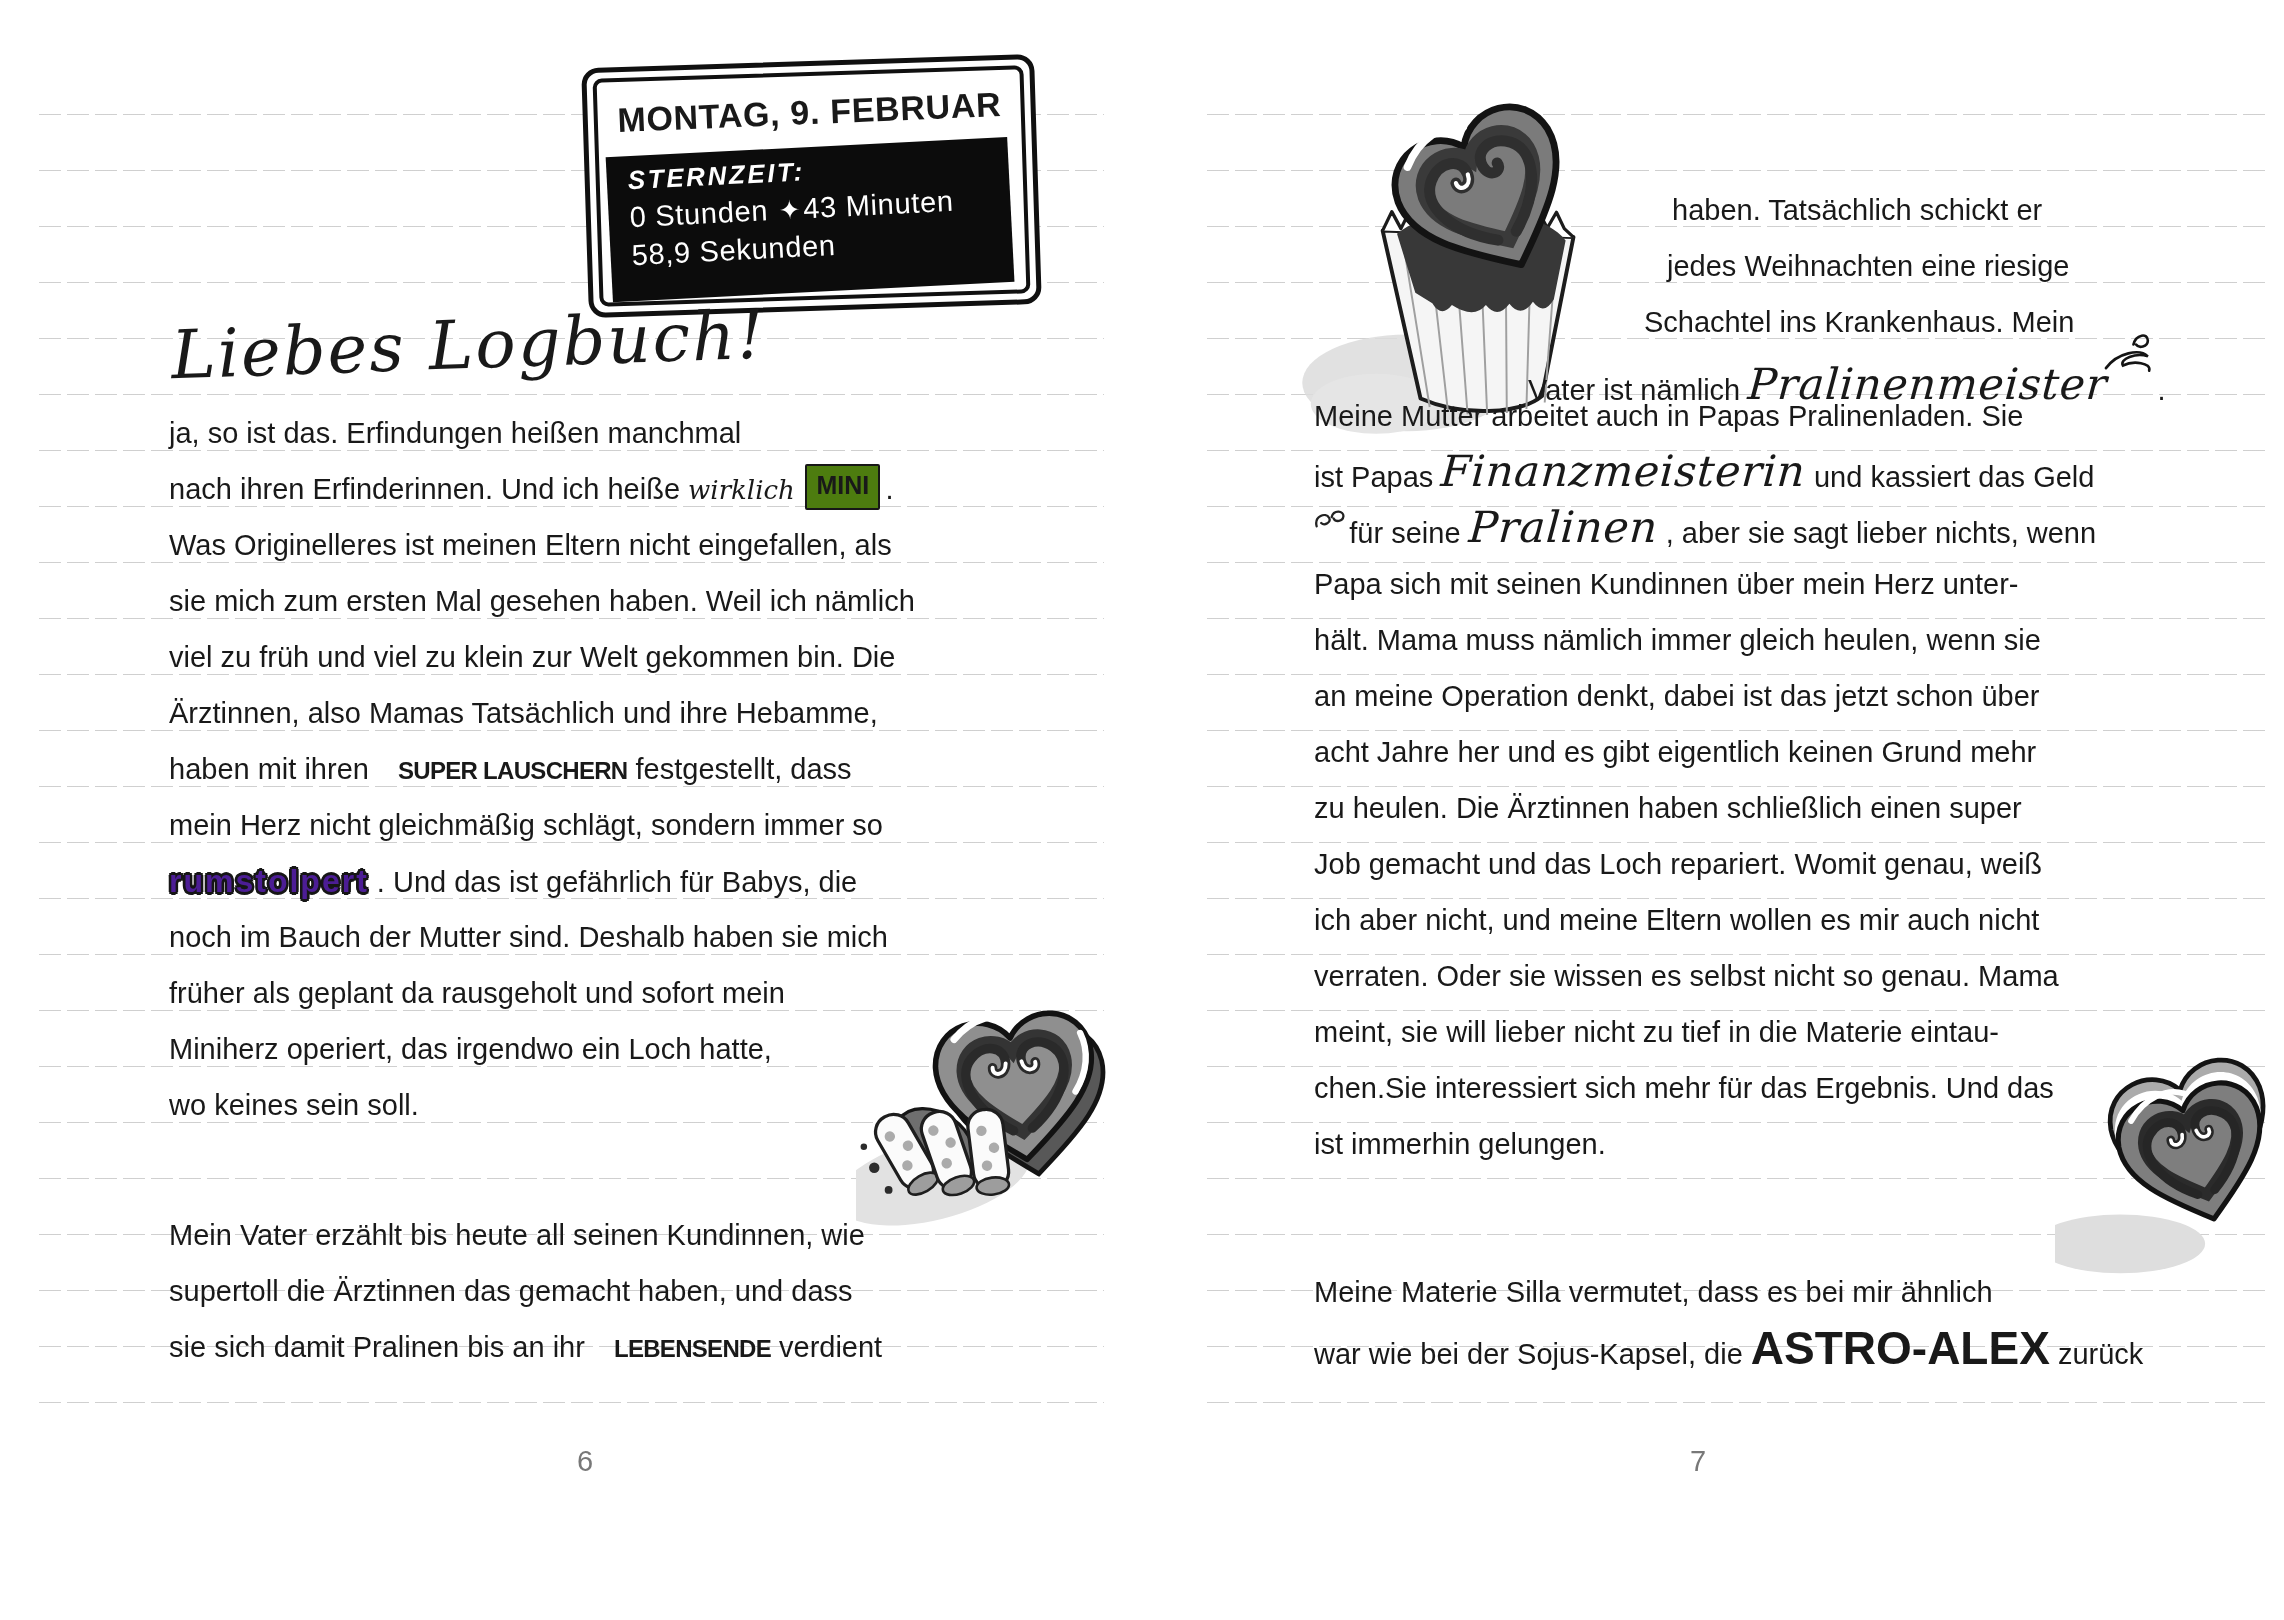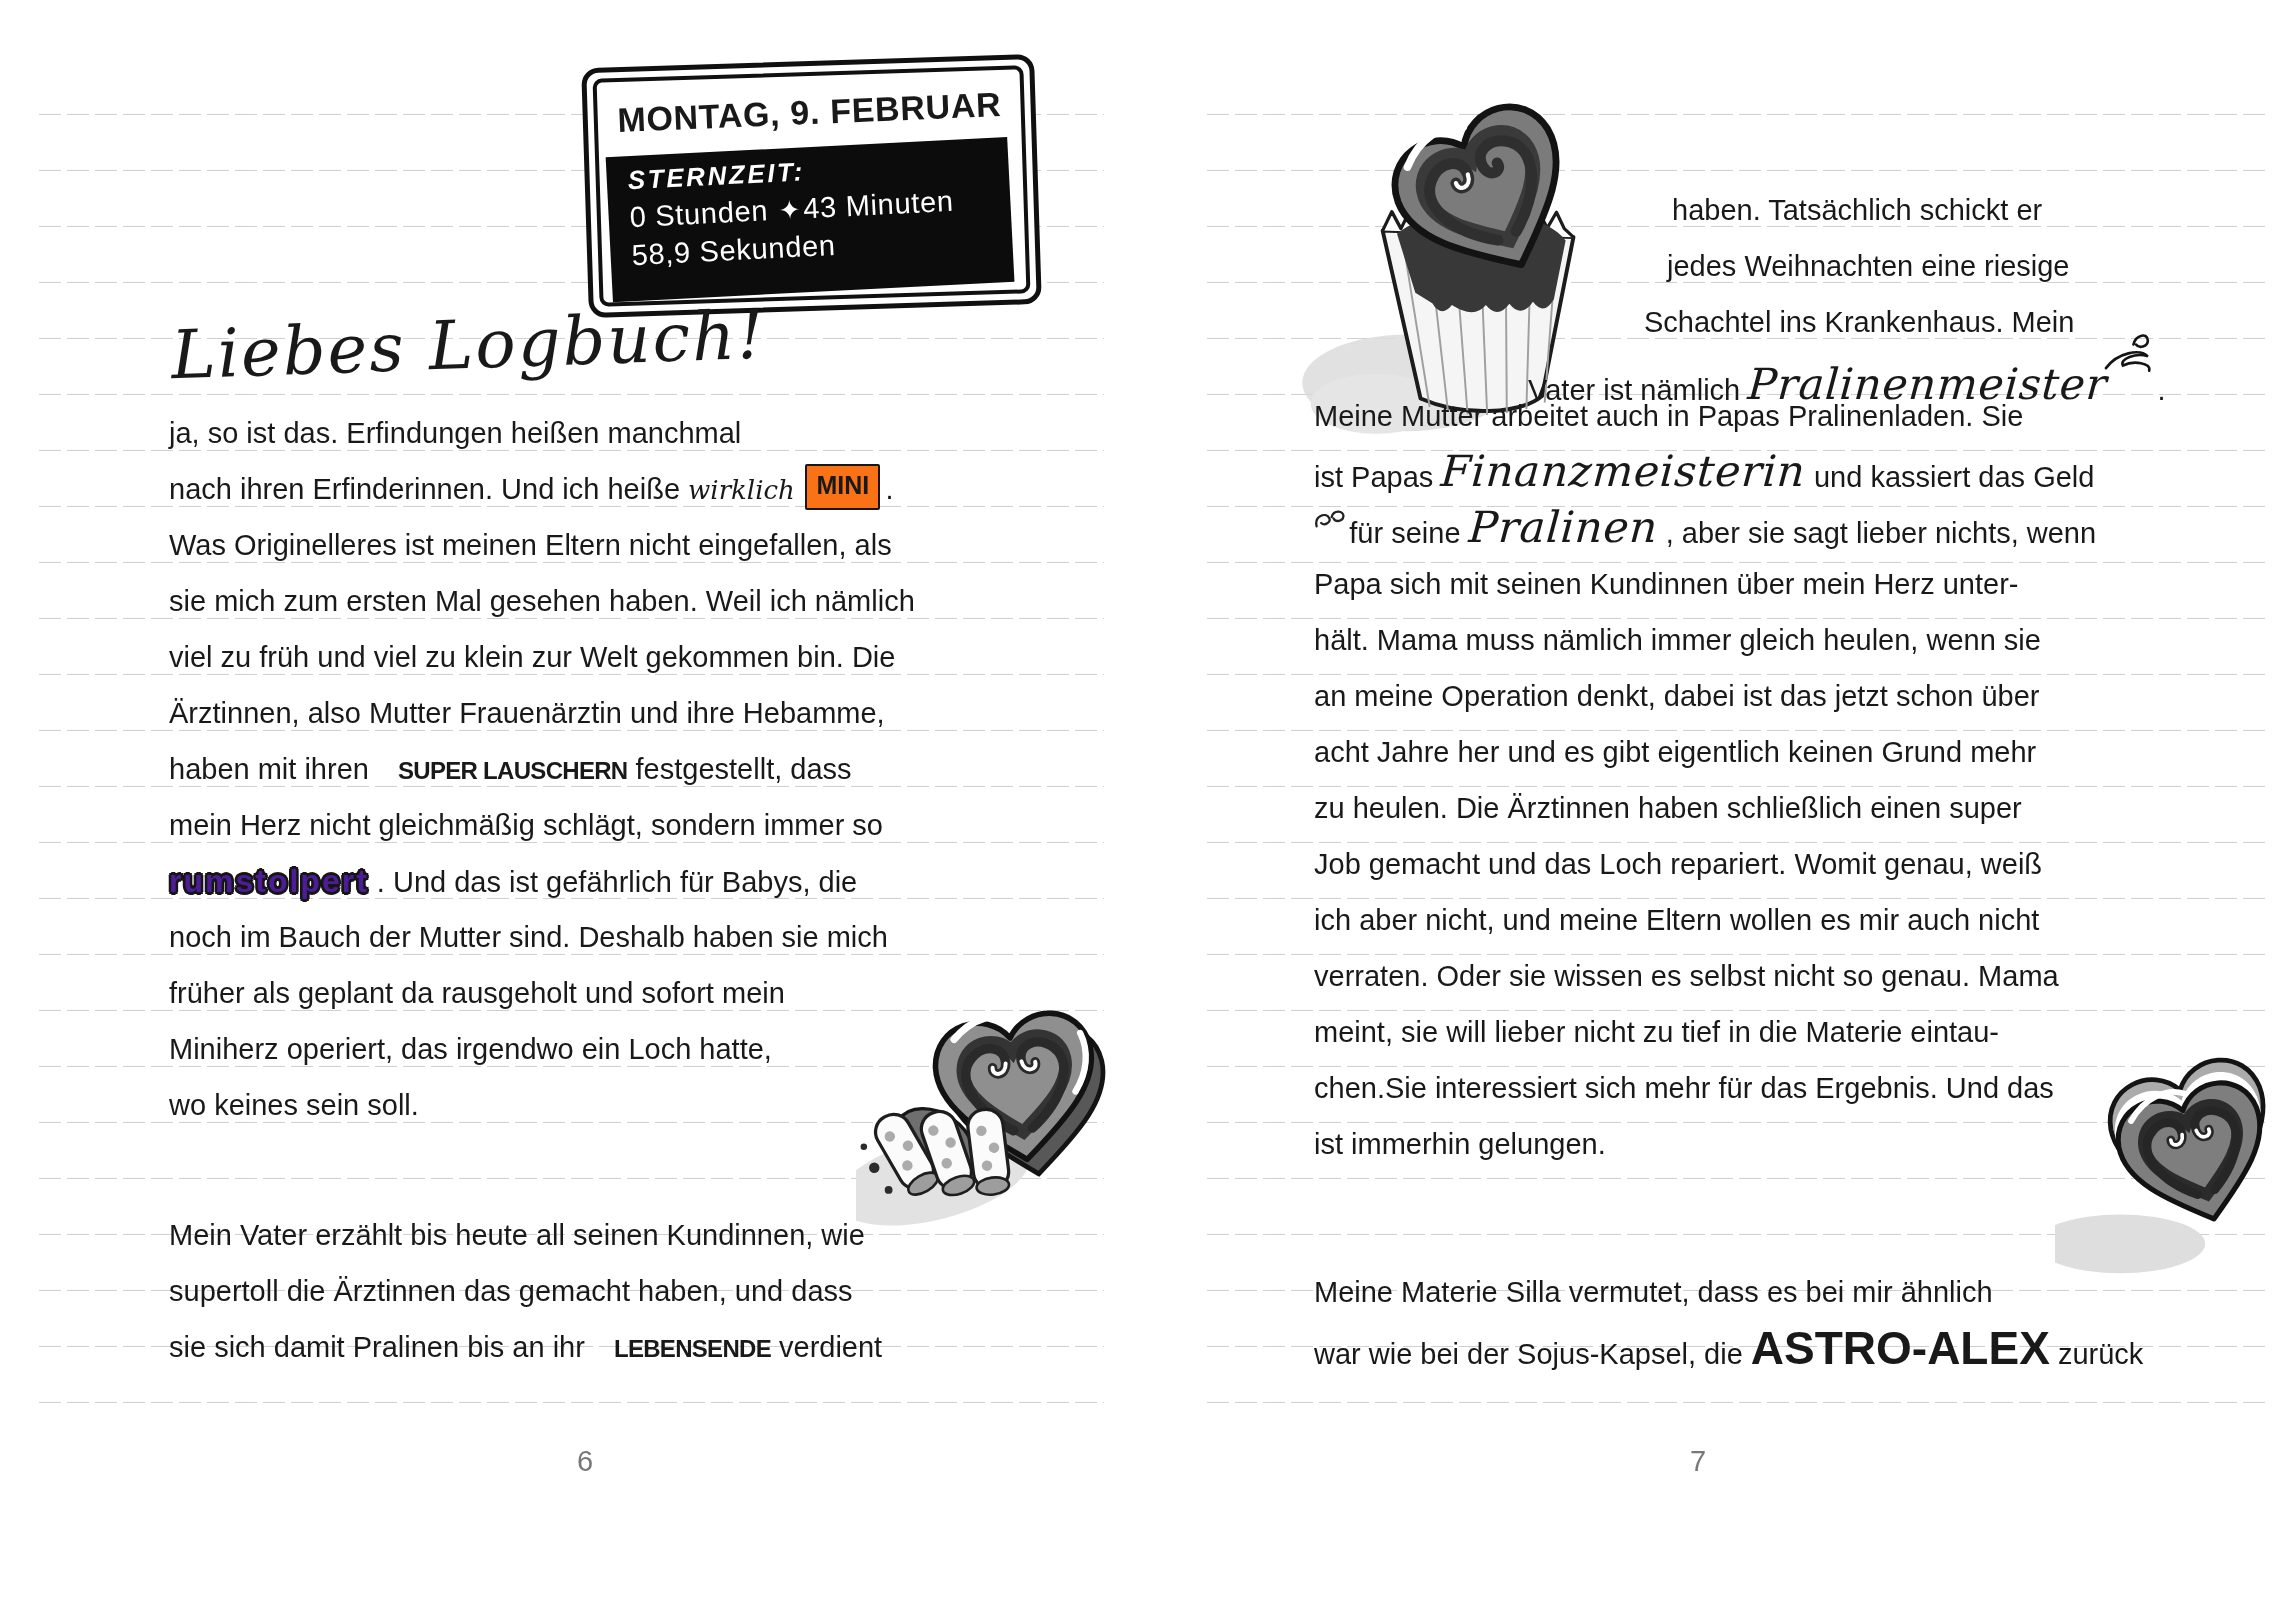--- a/index.html
+++ b/index.html
@@ -37,21 +37,21 @@
   .ind1{padding-left:358px;} .ind2{padding-left:353px;} .ind3{padding-left:330px;} .ind4{padding-left:214px;}
 
   .script{font-family:"DejaVu Serif",serif;font-style:italic;font-size:26px;}
   .script-lg{font-family:"DejaVu Serif",serif;font-style:italic;font-size:43px;letter-spacing:0.7px;
              display:inline-block;transform:skewX(-4deg);position:relative;top:-1.3px;}
   .caps{font-weight:bold;font-size:24px;letter-spacing:-0.7px;margin-left:21px;}
   .astro{font-weight:bold;font-size:46px;}
   .bubble{font-weight:bold;font-size:32px;letter-spacing:2px;color:#4c1d95;
     text-shadow:-2px -2px 0 #161616,2px -2px 0 #161616,-2px 2px 0 #161616,2px 2px 0 #161616,
                  0 -2.6px 0 #161616,0 2.6px 0 #161616,-2.6px 0 0 #161616,2.6px 0 0 #161616;}
-  .minibox{display:inline-block;border:2.6px solid #171717;border-radius:2px;background:#f97316;
+  .minibox{display:inline-block;border:2.6px solid #171717;border-radius:2px;background:#4d7c0f;
            padding:0 9.1px;line-height:39px;height:42px;font-weight:bold;font-size:25px;
            vertical-align:middle;position:relative;top:-3.9px;margin:0 5.2px 0 10.5px;}
   .pagenum{position:absolute;top:1445px;width:52px;text-align:center;font-size:29px;color:#787878;}
   .page-left  .pagenum{left:559px;}
   .page-right .pagenum{left:530px;}
 
   .illus{position:absolute;}
   .flourish-lg{position:relative;top:-19.6px;margin-left:-5.2px;}
   .flourish-sm{position:relative;top:-11.8px;margin-right:1.3px;}
 </style>
@@ -75,21 +75,21 @@
     </div>
 
     <div class="heading">Liebes Logbuch!</div>
 
     <div class="block" style="left:169px;top:405px;">
       <div class="tl"><span>ja, so ist das. Erfindungen heißen manchmal</span></div>
       <div class="tl"><span>nach ihren Erfinderinnen. Und ich heiße </span><span class="script">wirklich</span><span class="minibox">MINI</span><span>.</span></div>
       <div class="tl"><span>Was Originelleres ist meinen Eltern nicht eingefallen, als</span></div>
       <div class="tl"><span>sie mich zum ersten Mal gesehen haben. Weil ich nämlich</span></div>
       <div class="tl"><span>viel zu früh und viel zu klein zur Welt gekommen bin. Die</span></div>
-      <div class="tl"><span>Ärztinnen, also Mutter Frauenärztin und ihre Hebamme,</span></div>
+      <div class="tl"><span>Ärztinnen, also Mamas Tatsächlich und ihre Hebamme,</span></div>
       <div class="tl"><span>haben mit ihren </span><span class="caps">SUPER LAUSCHERN</span><span> festgestellt, dass</span></div>
       <div class="tl"><span>mein Herz nicht gleichmäßig schlägt, sondern immer so</span></div>
       <div class="tl"><span class="bubble">rumstolpert</span><span> . Und das ist gefährlich für Babys, die</span></div>
       <div class="tl"><span>noch im Bauch der Mutter sind. Deshalb haben sie mich</span></div>
       <div class="tl"><span>früher als geplant da rausgeholt und sofort mein</span></div>
       <div class="tl"><span>Miniherz operiert, das irgendwo ein Loch hatte,</span></div>
       <div class="tl"><span>wo keines sein soll.</span></div>
     </div>
 
     <div class="block" style="left:169px;top:1207px;">

